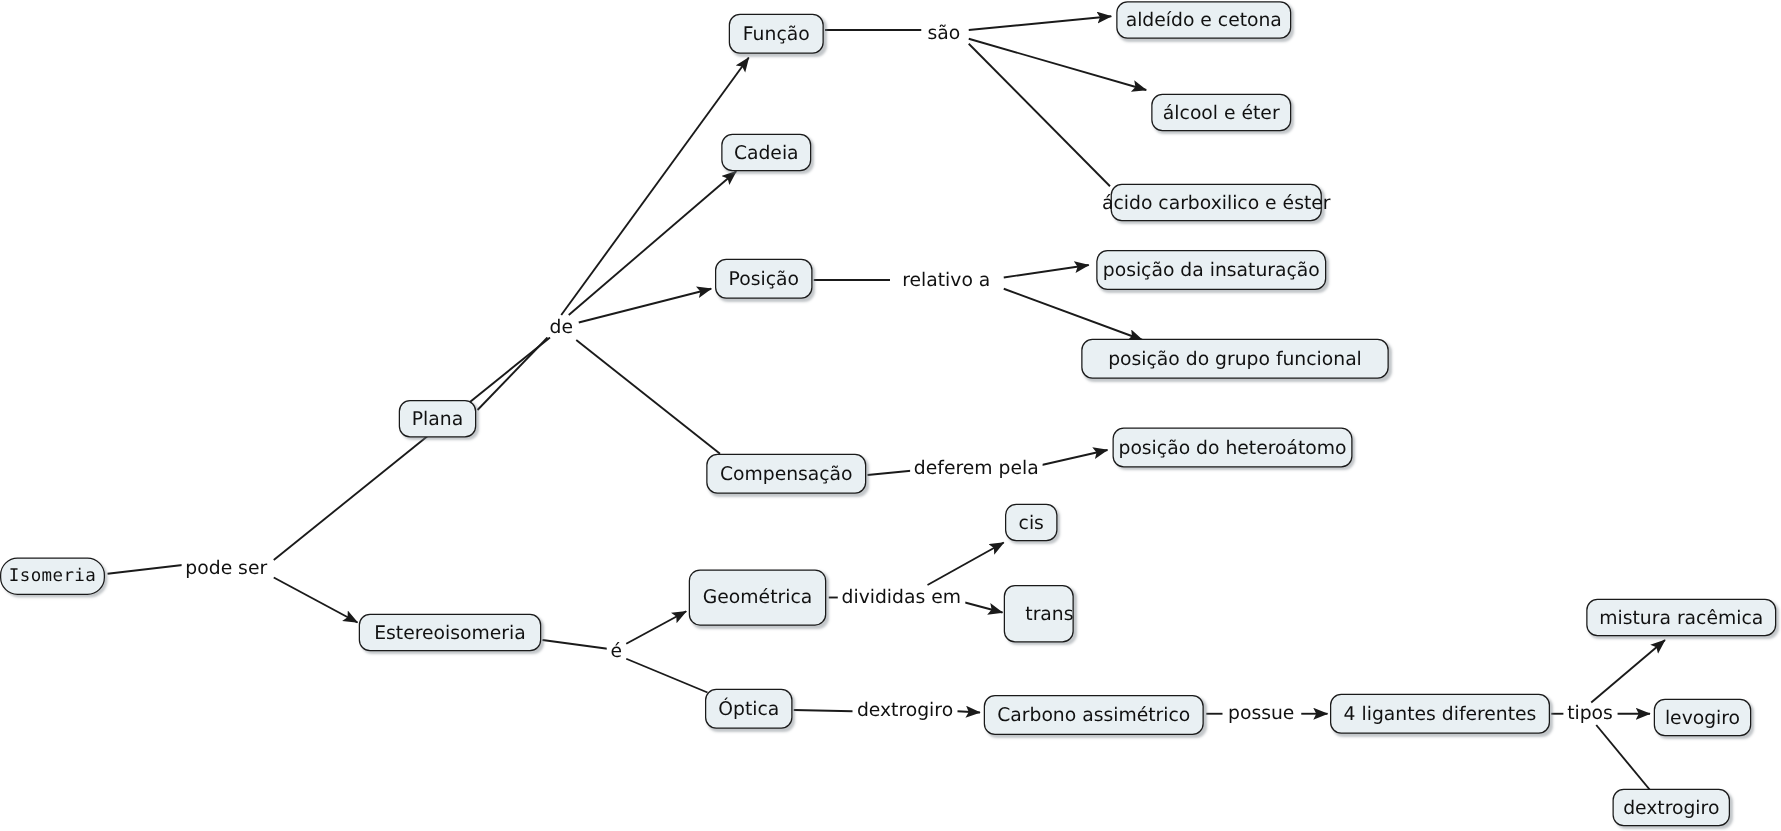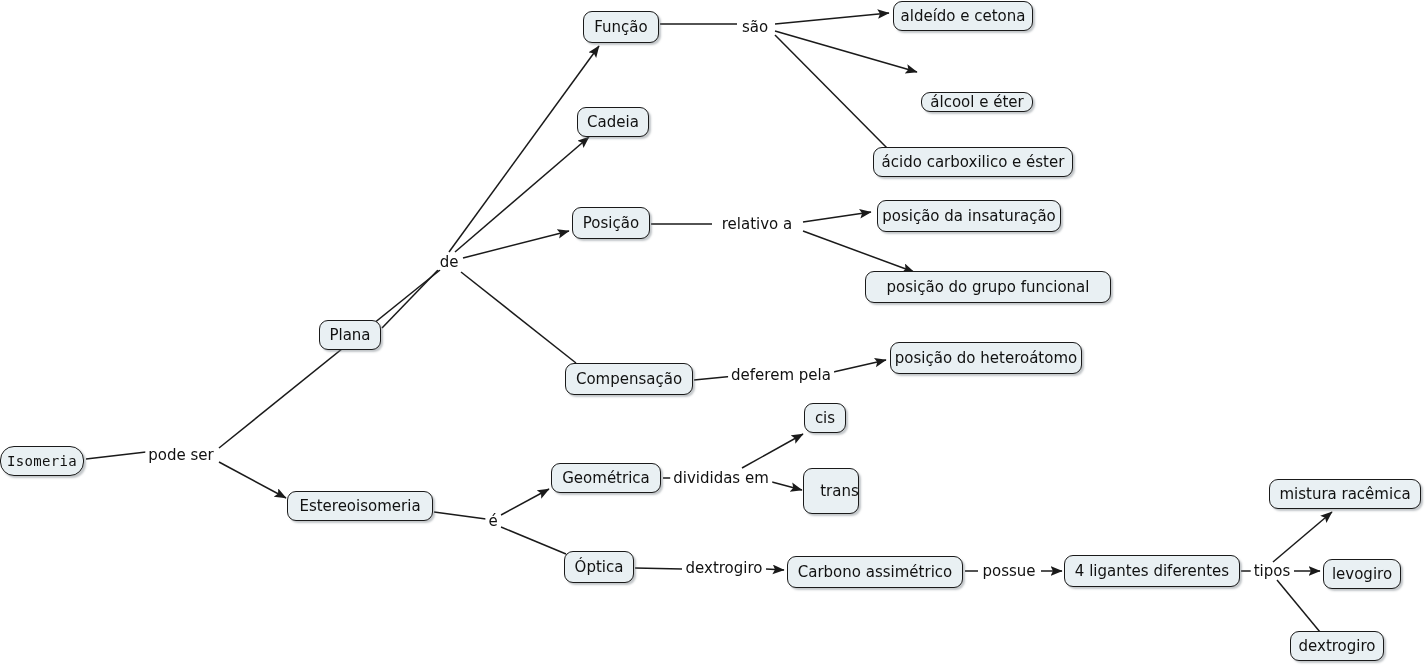--- a/index.html
+++ b/index.html
@@ -106,26 +106,26 @@
 
   <div id="nodes">
       <div class="node mono" style="left: 42px; top: 461px; width: 84px; height: 30px; border-radius: 14px;">Isomeria</div>
       <div class="node" style="left: 350px; top: 335px; width: 62px; height: 30px;">Plana</div>
       <div class="node" style="left: 360px; top: 506px; width: 146px; height: 30px;">Estereoisomeria</div>
       <div class="node" style="left: 621px; top: 27px; width: 76px; height: 32px;">Função</div>
       <div class="node" style="left: 613px; top: 122px; width: 72px; height: 30px;">Cadeia</div>
       <div class="node" style="left: 611px; top: 223px; width: 78px; height: 32px;">Posição</div>
       <div class="node" style="left: 629px; top: 379px; width: 128px; height: 32px;">Compensação</div>
       <div class="node" style="left: 963px; top: 16px; width: 140px; height: 30px;">aldeído e cetona</div>
-      <div class="node" style="left: 977px; top: 102px; width: 112px; height: 20px;">álcool e éter</div>
-      <div class="node" style="left: 973px; top: 162px; width: 200px; height: 30px; text-align: center;">ácido carboxilico e éster</div>
+      <div class="node" style="left: 977px; top: 90px; width: 112px; height: 30px;">álcool e éter</div>
+      <div class="node" style="left: 973px; top: 162px; width: 169px; height: 30px; text-align: center;">ácido carboxilico e éster</div>
       <div class="node" style="left: 969px; top: 216px; width: 184px; height: 32px;">posição da insaturação</div>
       <div class="node" style="left: 988px; top: 287px; width: 246px; height: 32px;">posição do grupo funcional</div>
       <div class="node" style="left: 986px; top: 358px; width: 192px; height: 32px;">posição do heteroátomo</div>
-      <div class="node" style="left: 606px; top: 478px; width: 110px; height: 30px;">Geométrica</div>
+      <div class="node" style="left: 606px; top: 478px; width: 110px; height: 45px;">Geométrica</div>
       <div class="node" style="left: 599px; top: 567px; width: 70px; height: 32px;">Óptica</div>
       <div class="node" style="left: 825px; top: 418px; width: 42px; height: 30px;">cis</div>
       <div class="node" style="left: 831px; top: 491px; width: 56px; height: 46px; padding-left: 26px;">trans</div>
       <div class="node" style="left: 875px; top: 572px; width: 176px; height: 32px;">Carbono assimétrico</div>
       <div class="node" style="left: 1152px; top: 571px; width: 176px; height: 32px;">4 ligantes diferentes</div>
       <div class="node" style="left: 1345px; top: 494px; width: 152px; height: 30px;">mistura racêmica</div>
       <div class="node" style="left: 1362px; top: 574px; width: 78px; height: 30px;">levogiro</div>
       <div class="node" style="left: 1337px; top: 646px; width: 94px; height: 30px;">dextrogiro</div>
     </div>
   <div id="labels">

